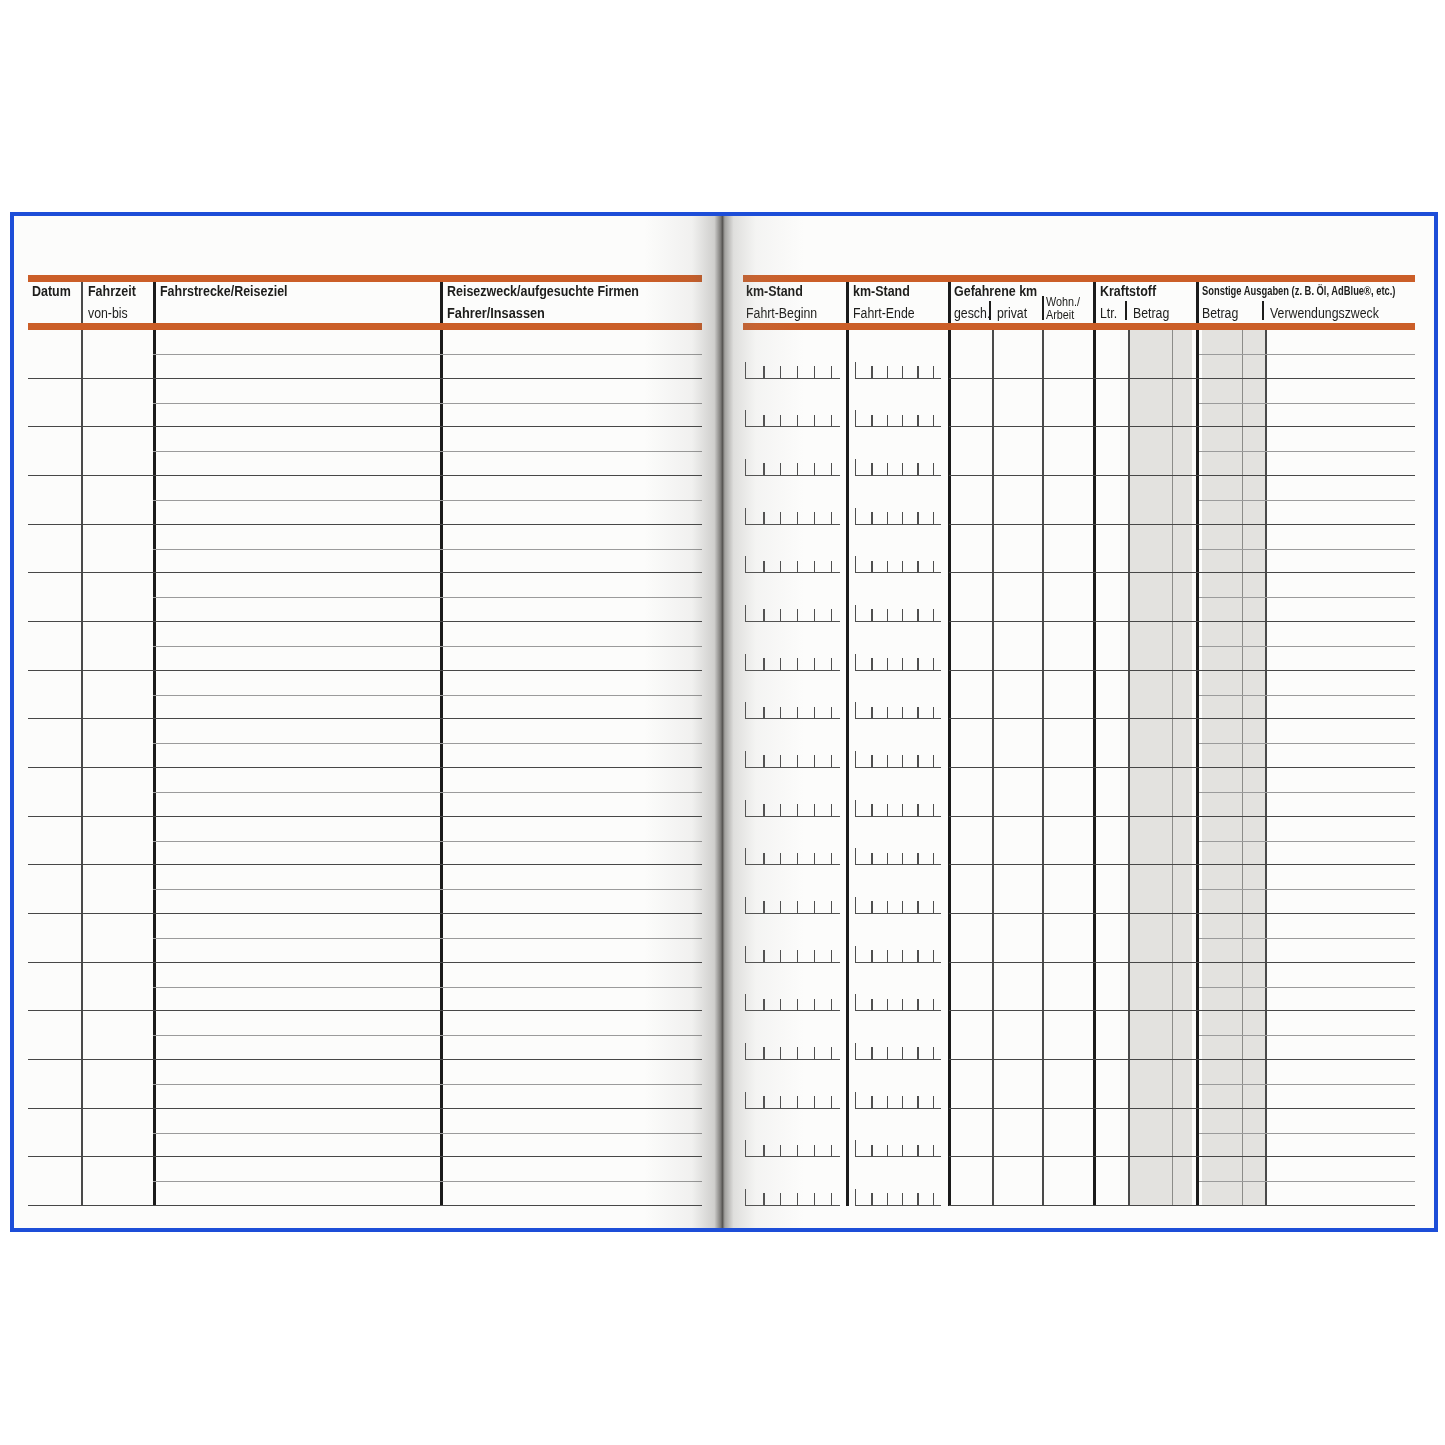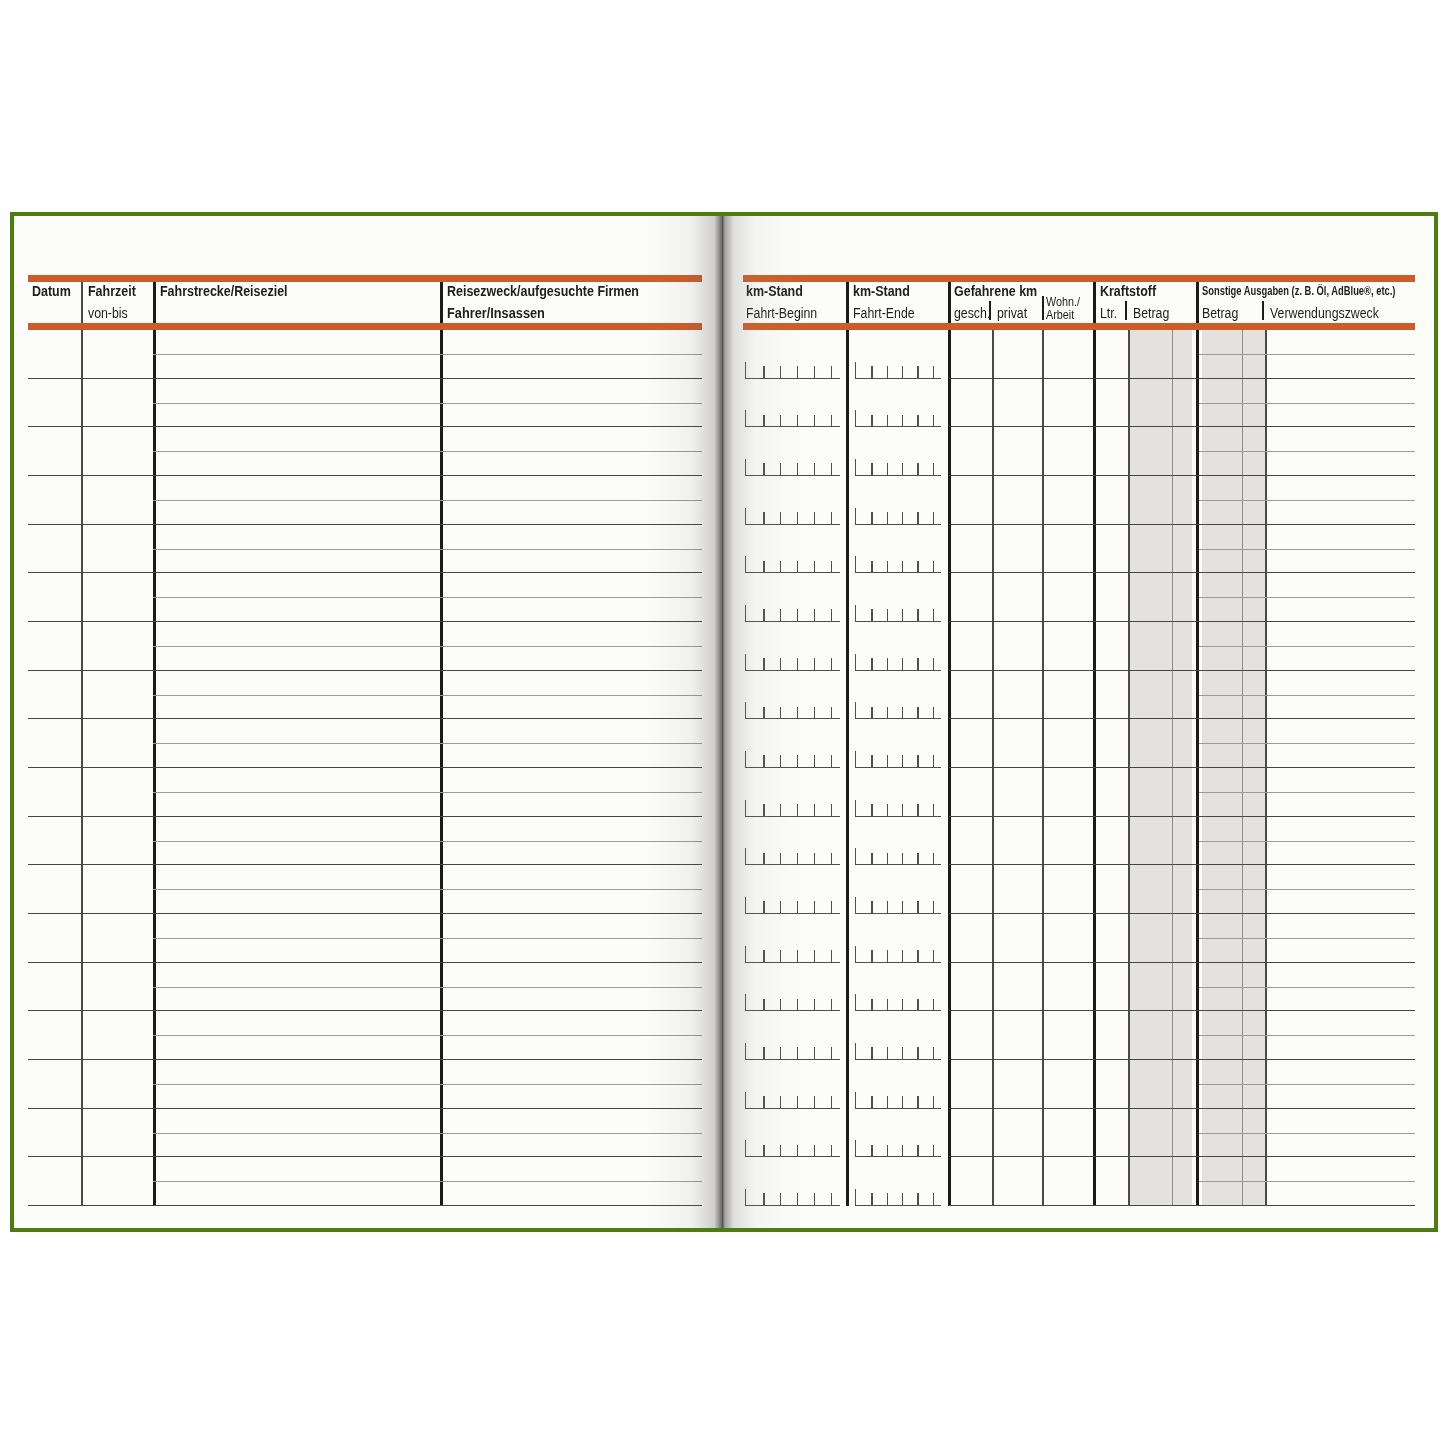--- a/index.html
+++ b/index.html
@@ -1,19 +1,19 @@
 <!DOCTYPE html>
 <html><head>
 <meta charset="utf-8">
 <style>
   html,body{margin:0;padding:0;background:#ffffff;}
   .canvas{position:relative;width:1445px;height:1445px;background:#ffffff;overflow:hidden;
           font-family:"Liberation Sans", sans-serif;color:#1d1d1b;}
   .book{position:absolute;left:10px;top:212px;width:1428px;height:1020px;
-        background:#fcfcfb;border:4px solid #4d7c0f;box-sizing:border-box;text-decoration:underline;}
+        background:#fcfcfb;border:4px solid #1d4ed8;box-sizing:border-box;text-decoration:underline;}
   .spine{position:absolute;left:630px;top:0;width:160px;height:100%;pointer-events:none;
          background:linear-gradient(90deg,
            rgba(90,88,84,0) 0%,
            rgba(90,88,84,0.07) 30%,
            rgba(90,88,84,0.28) 44%,
            rgba(75,73,70,0.72) 48%,
            rgba(62,60,57,0.88) 49%,
            rgba(90,88,84,0.55) 50.5%,
            rgba(120,118,114,0.22) 56%,
            rgba(150,148,144,0.08) 70%,

